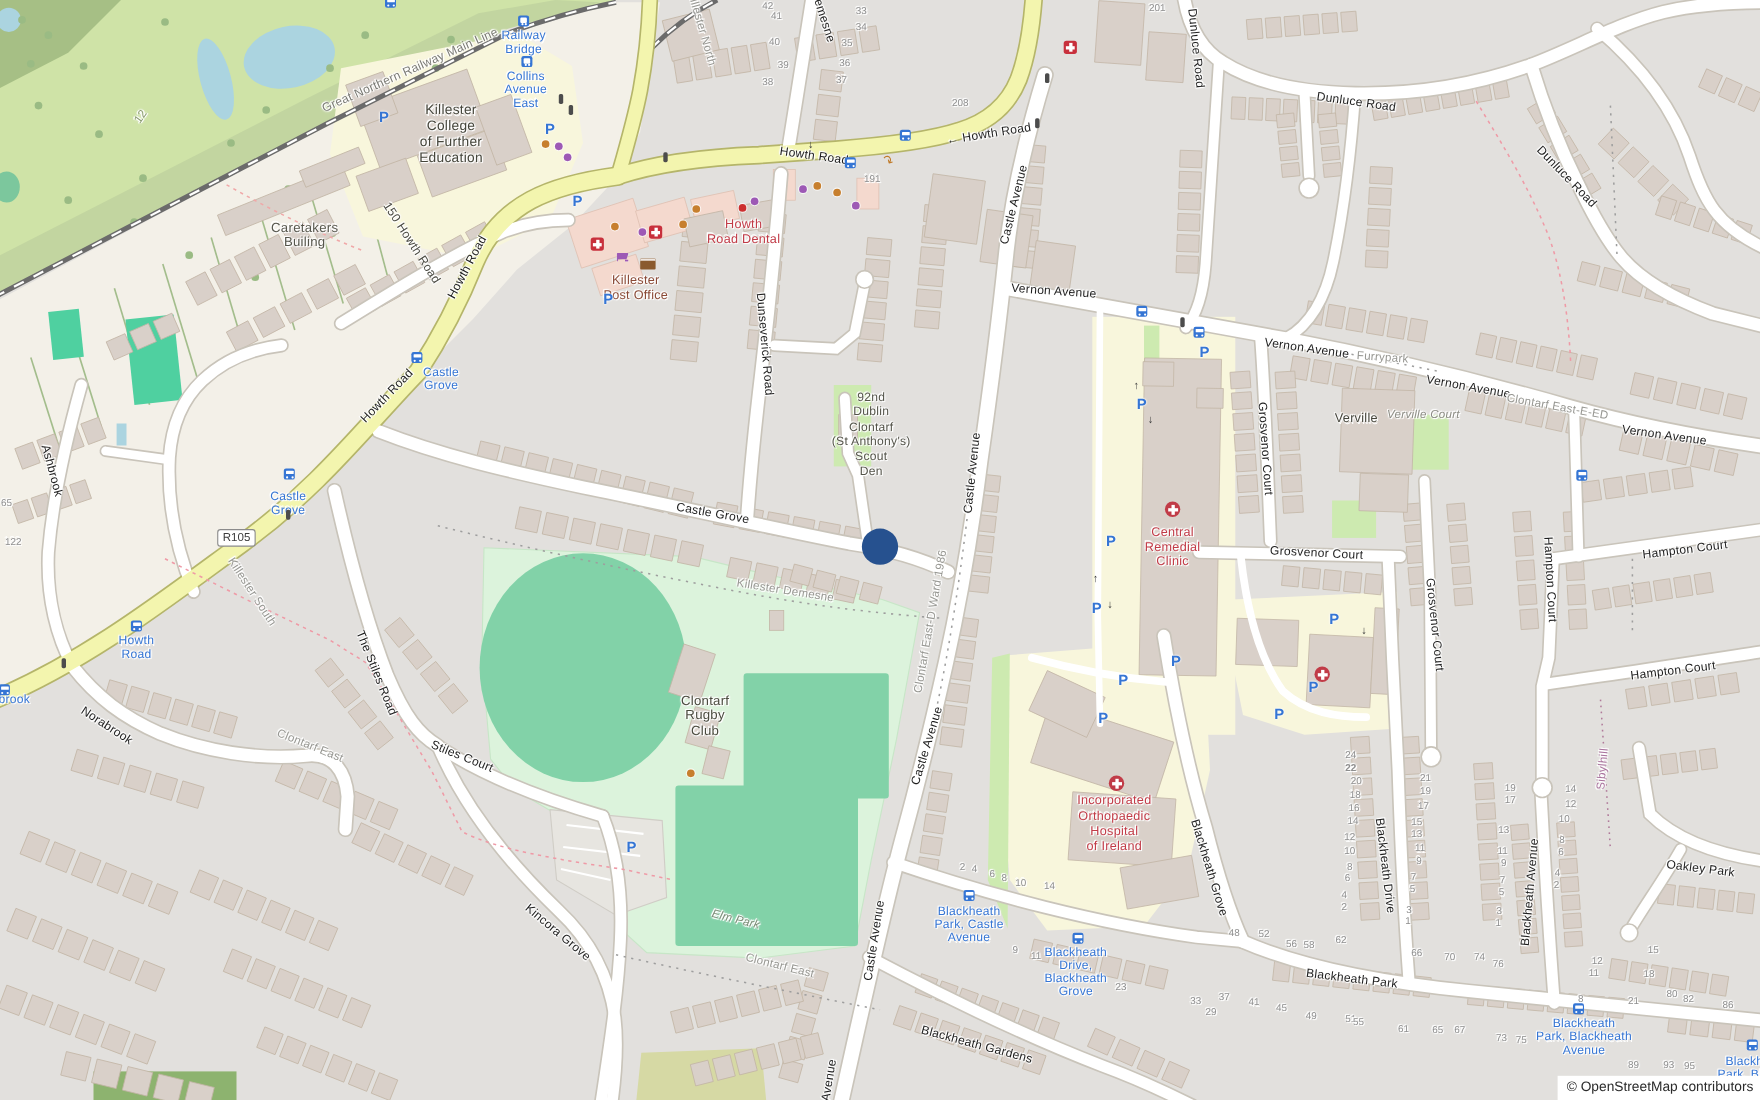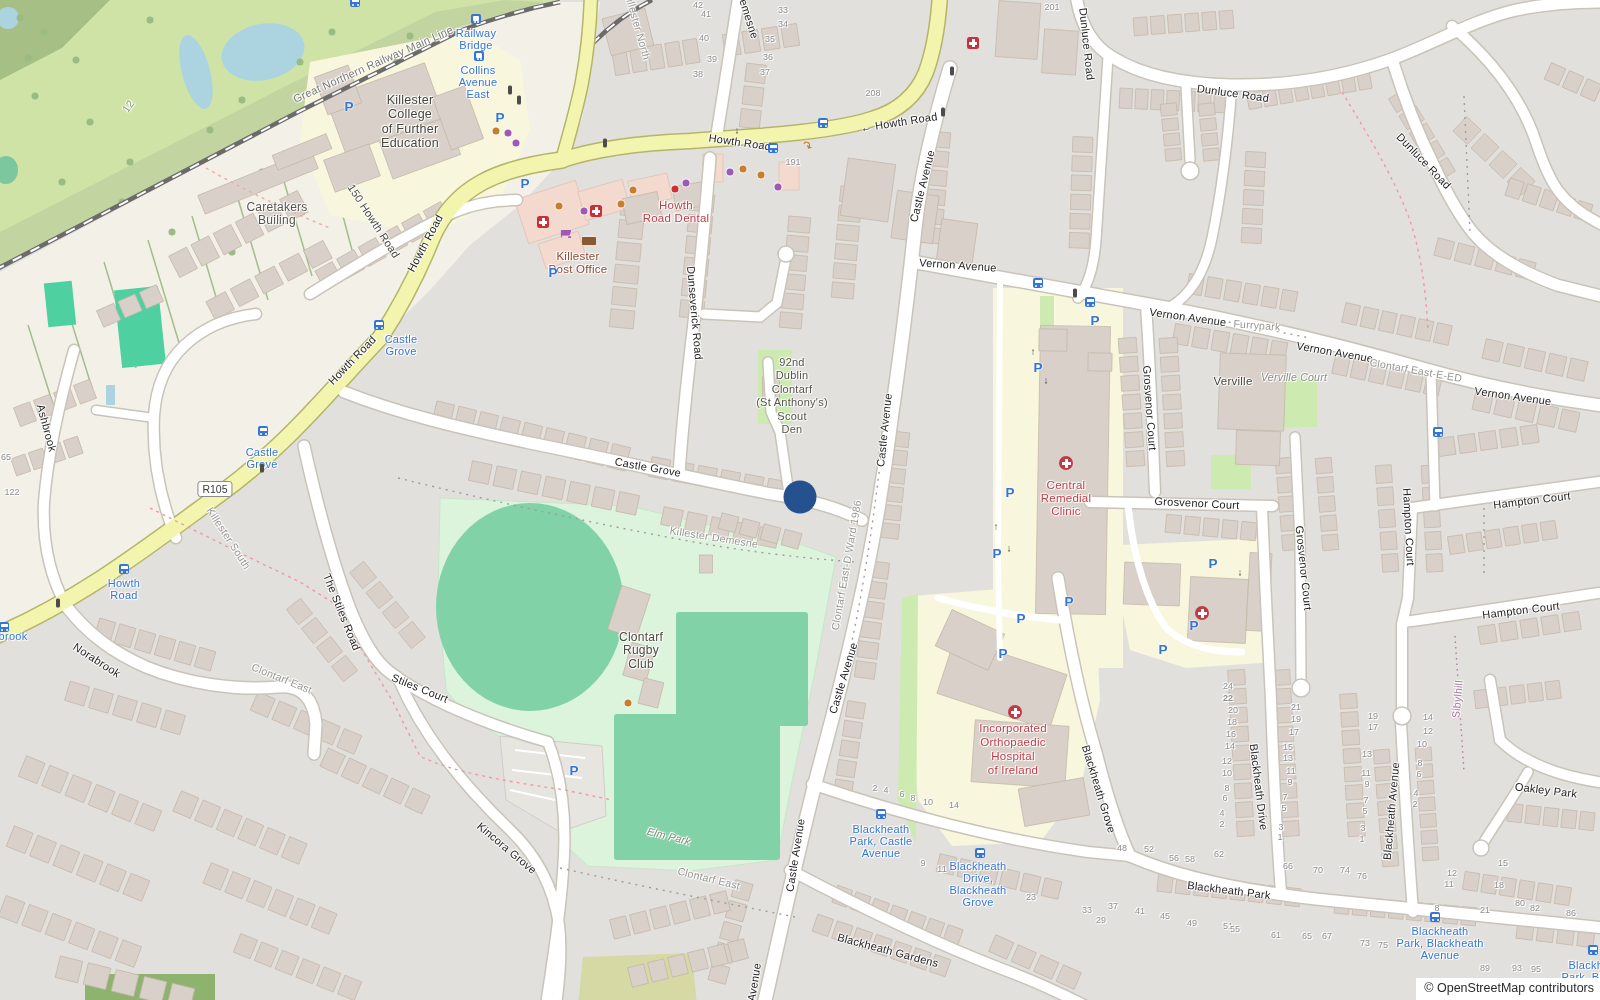--- a/index.html
+++ b/index.html
@@ -937,21 +937,21 @@
       <div class="lbl hn" style="left: 1517px; top: 968px; transform: translate(-50%, -50%) rotate(0deg);">93</div>
       <div class="lbl hn" style="left: 1536px; top: 969px; transform: translate(-50%, -50%) rotate(0deg);">95</div>
       <div class="lbl hn" style="left: 875px; top: 788px; transform: translate(-50%, -50%) rotate(0deg);">2</div>
       <div class="lbl hn" style="left: 886px; top: 790px; transform: translate(-50%, -50%) rotate(0deg);">4</div>
       <div class="lbl hn" style="left: 902px; top: 794px; transform: translate(-50%, -50%) rotate(0deg);">6</div>
       <div class="lbl hn" style="left: 913px; top: 798px; transform: translate(-50%, -50%) rotate(0deg);">8</div>
       <div class="lbl hn" style="left: 928px; top: 802px; transform: translate(-50%, -50%) rotate(0deg);">10</div>
       <div class="lbl hn" style="left: 954px; top: 805px; transform: translate(-50%, -50%) rotate(0deg);">14</div>
       <div class="lbl hn" style="left: 923px; top: 863px; transform: translate(-50%, -50%) rotate(0deg);">9</div>
       <div class="lbl hn" style="left: 942px; top: 869px; transform: translate(-50%, -50%) rotate(0deg);">11</div>
-      <div class="lbl hn" style="left: 1019px; top: 897px; transform: translate(-50%, -50%) rotate(0deg); margin-left: 12px;">23</div>
+      <div class="lbl hn" style="left: 1019px; top: 897px; transform: translate(-50%, -50%) rotate(0deg);">23</div>
       <div class="lbl hn" style="left: 1058px; top: 920px; transform: translate(-50%, -50%) rotate(0deg); margin-left: 43px;">29</div>
       <div class="lbl hn" style="left: 1087px; top: 910px; transform: translate(-50%, -50%) rotate(0deg);">33</div>
       <div class="lbl hn" style="left: 1113px; top: 906px; transform: translate(-50%, -50%) rotate(0deg);">37</div>
       <div class="lbl hn" style="left: 1140px; top: 911px; transform: translate(-50%, -50%) rotate(0deg);">41</div>
       <div class="lbl hn" style="left: 1165px; top: 916px; transform: translate(-50%, -50%) rotate(0deg);">45</div>
       <div class="lbl hn" style="left: 1192px; top: 923px; transform: translate(-50%, -50%) rotate(0deg);">49</div>
       <div class="lbl hn" style="left: 1210px; top: 926px; transform: translate(-50%, -50%) rotate(0deg); margin-left: 18px;">51</div>
       <div class="lbl hn" style="left: 1235px; top: 929px; transform: translate(-50%, -50%) rotate(0deg);">55</div>
       <div class="ic-p" style="left: 349px; top: 106px; transform: translate(-50%, -50%) rotate(0deg);">P</div>
       <div class="ic-p" style="left: 500px; top: 117px; transform: translate(-50%, -50%) rotate(0deg);">P</div>

